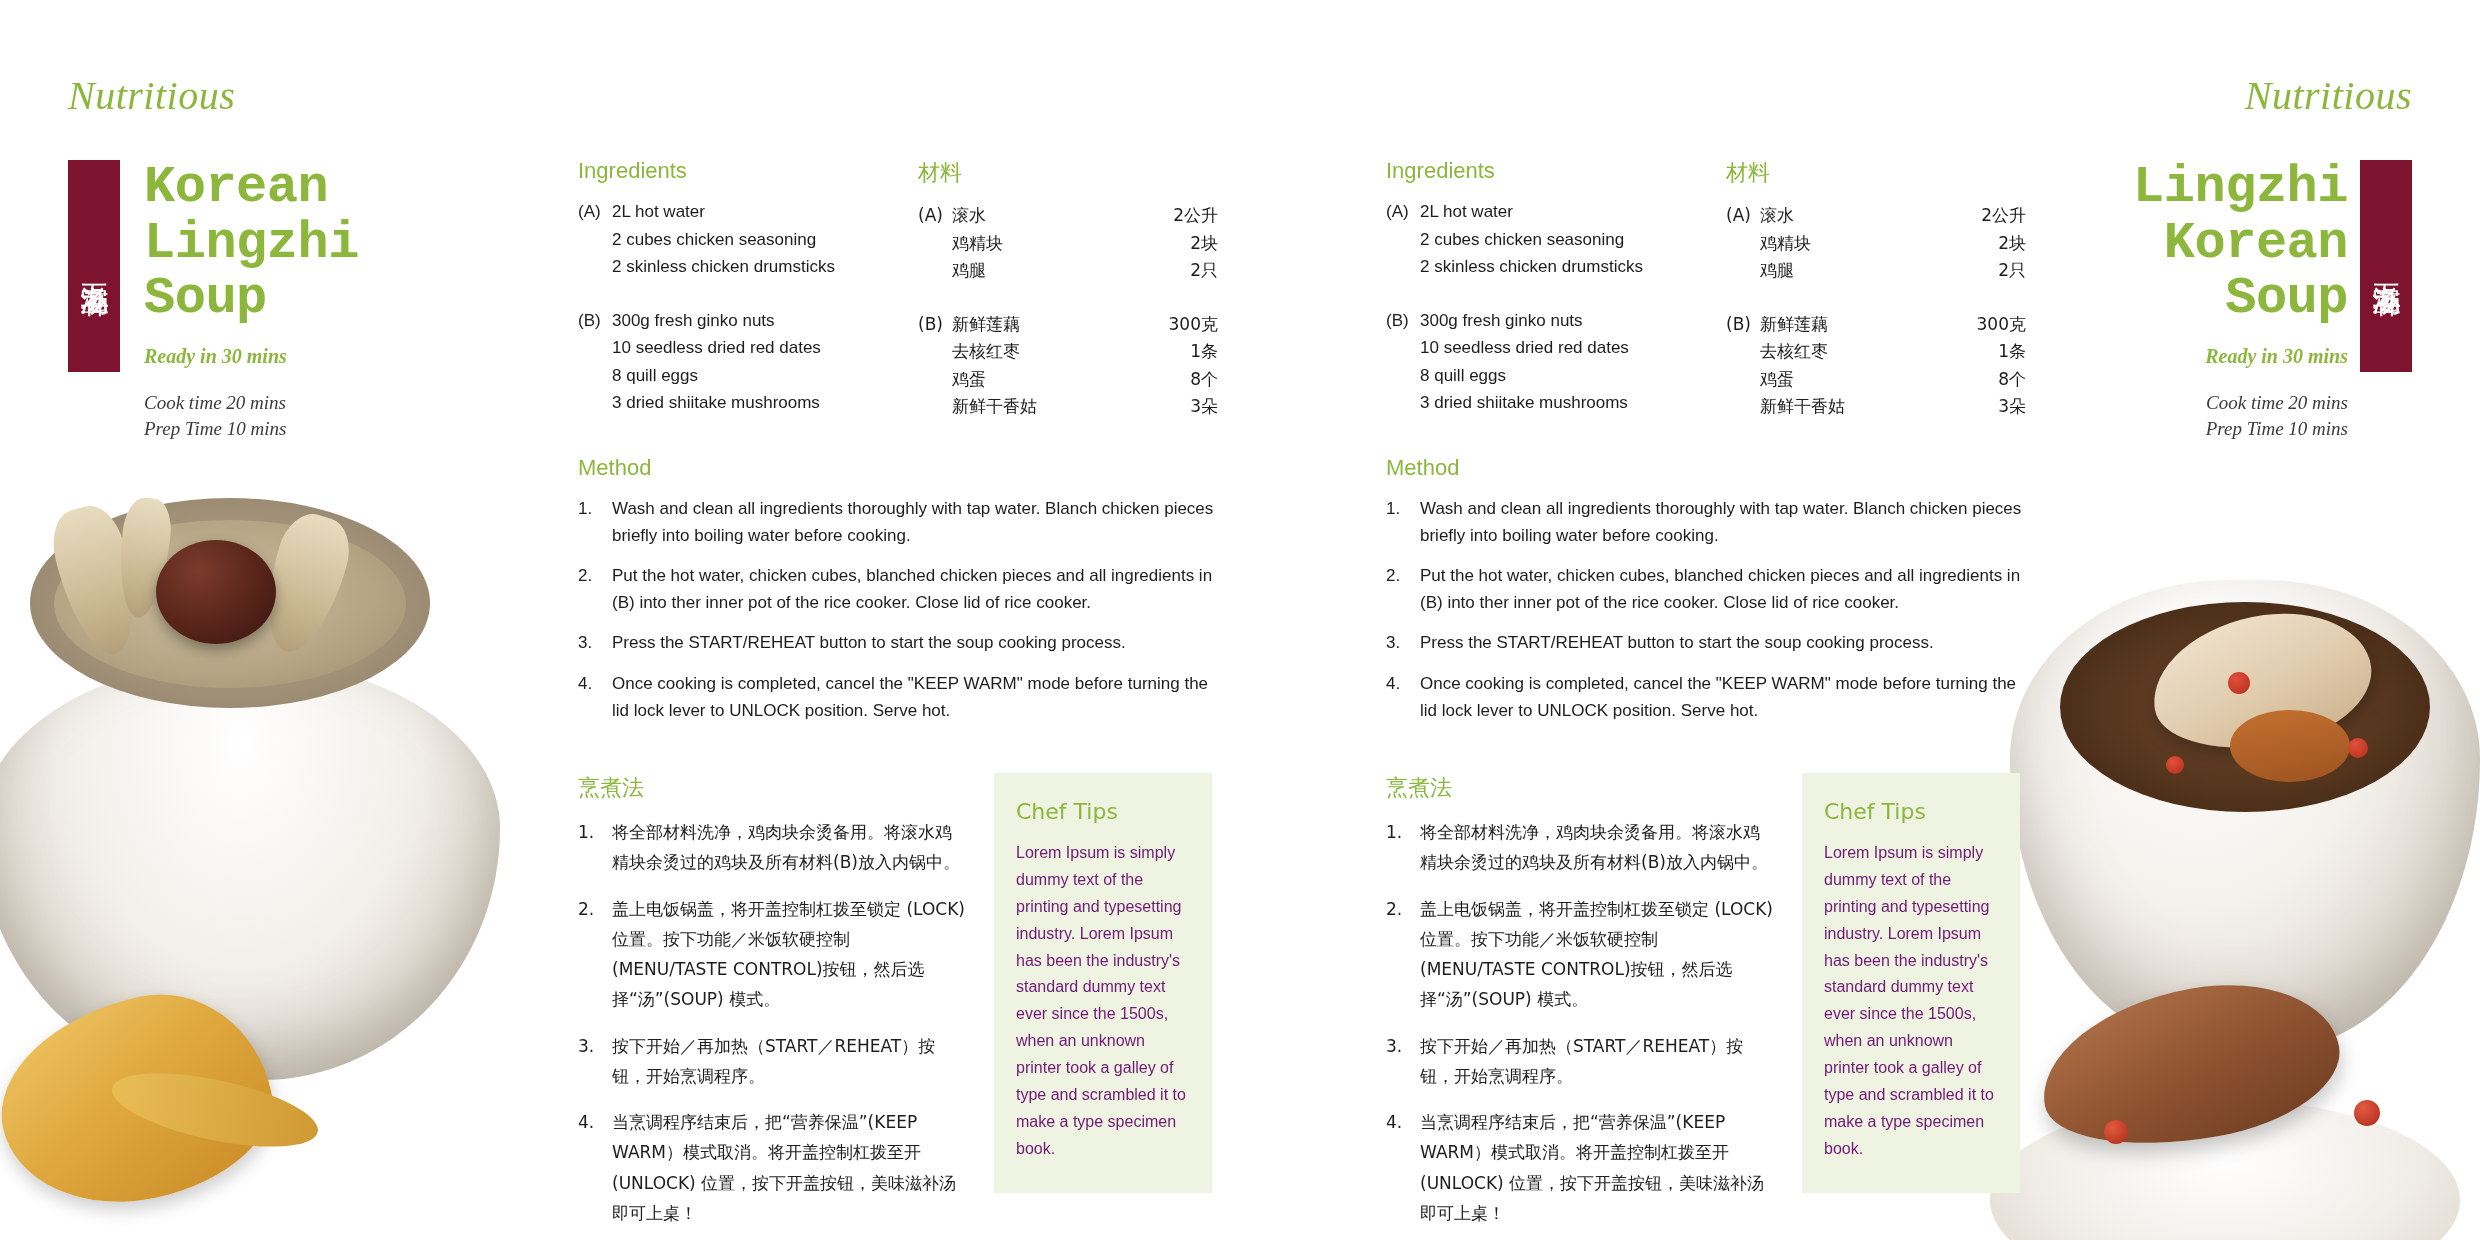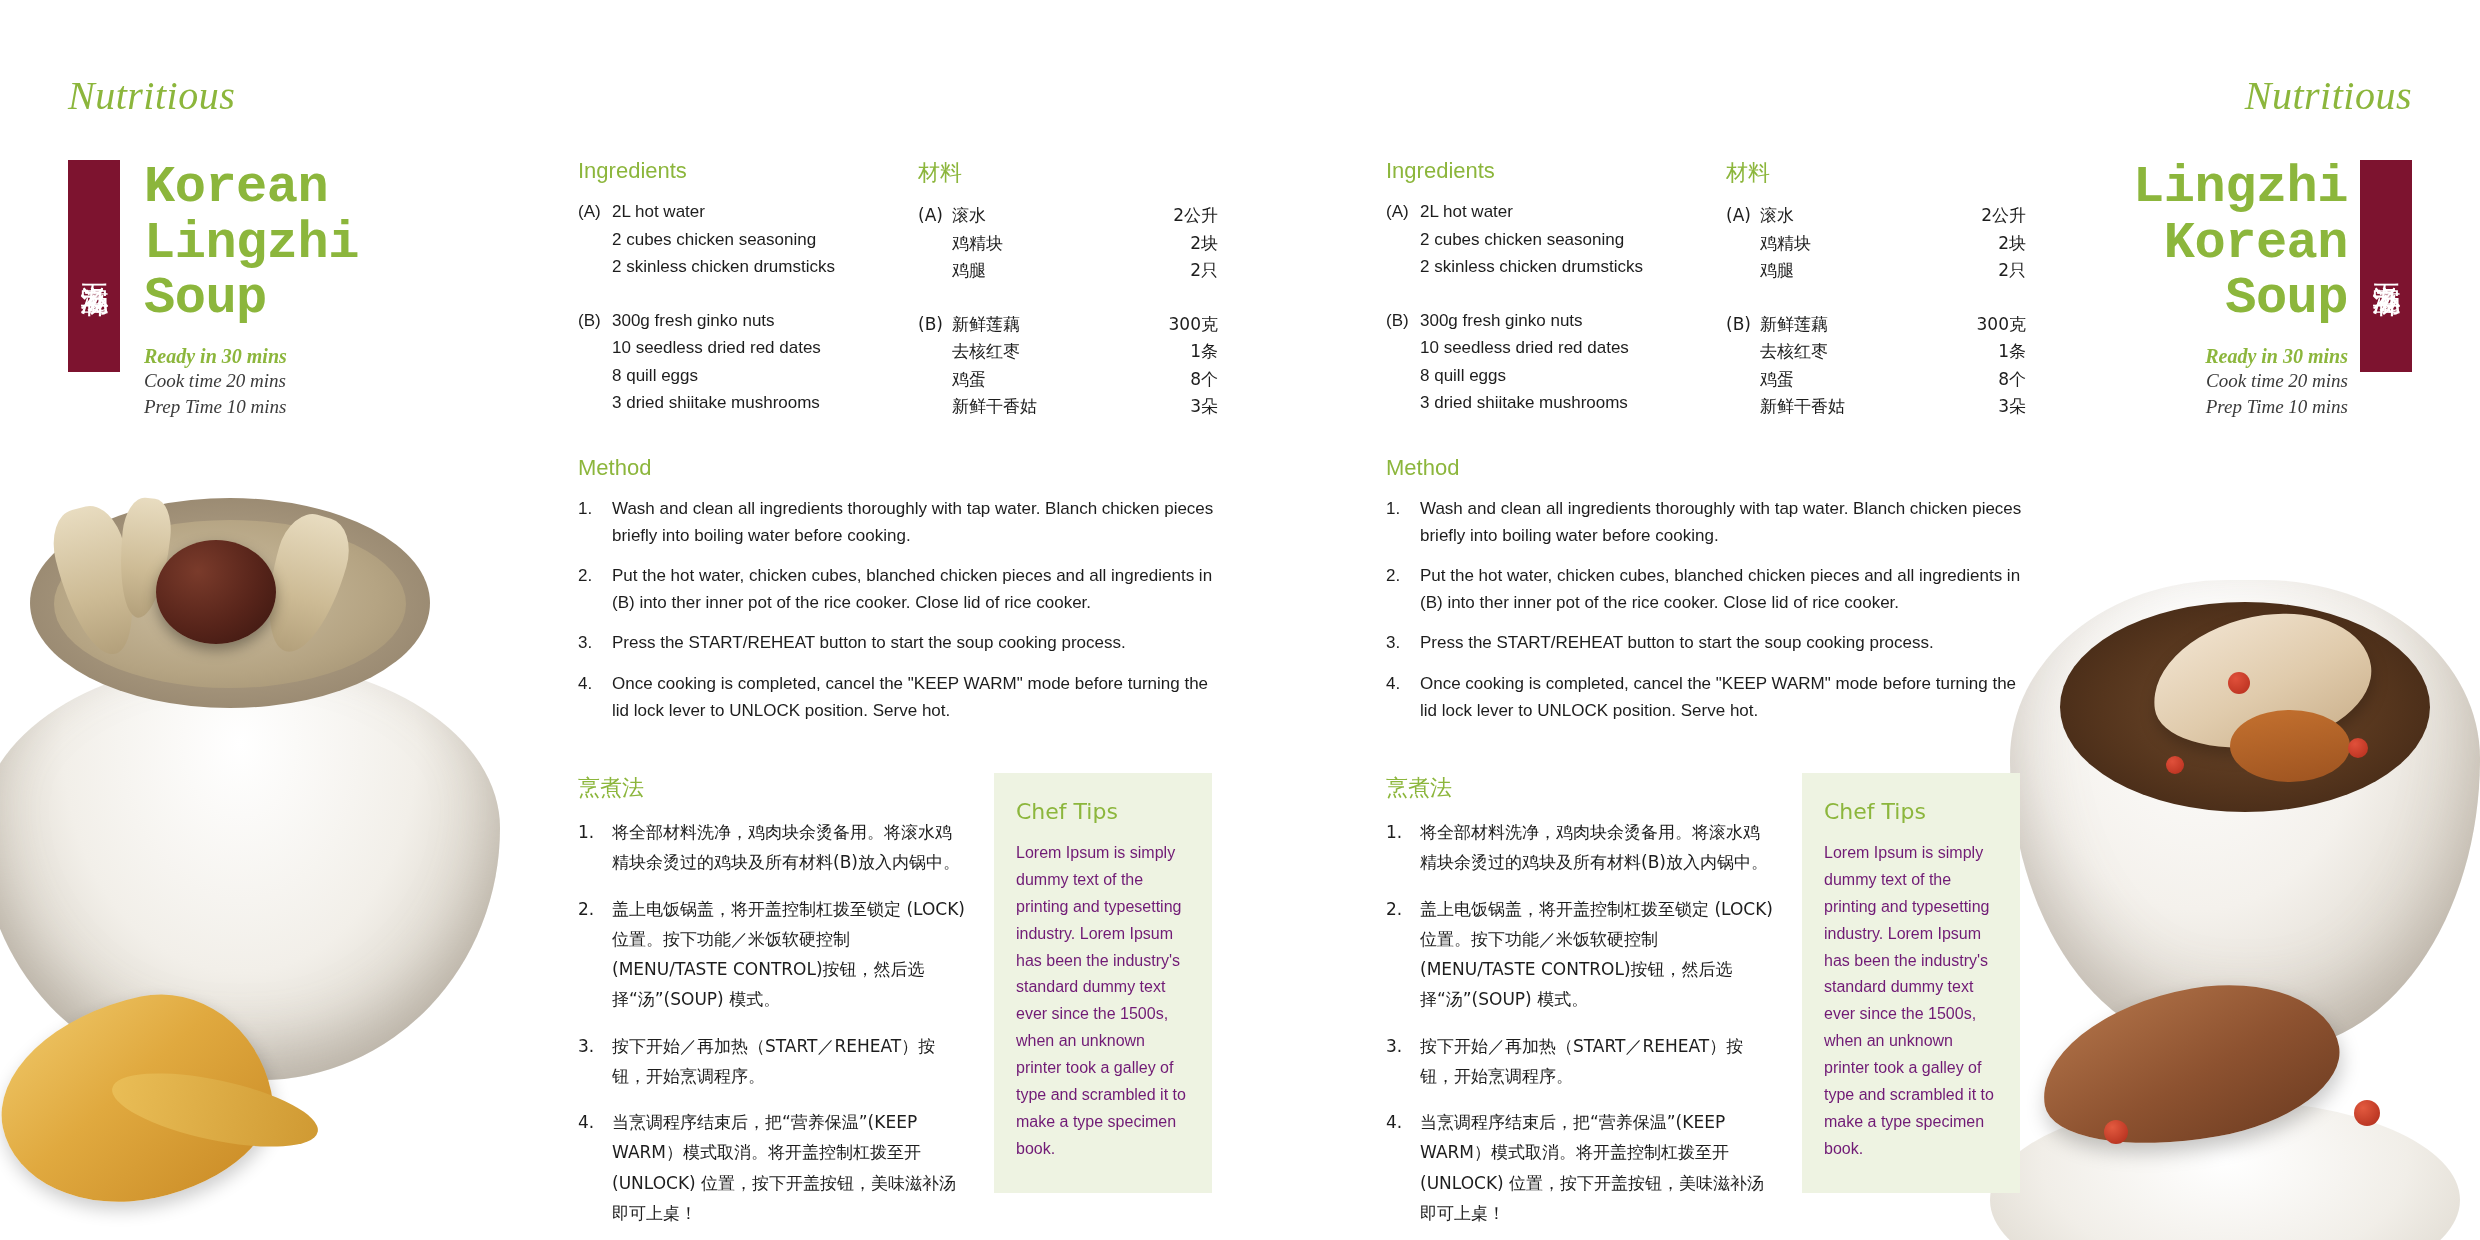--- a/index.html
+++ b/index.html
@@ -67,21 +67,21 @@
 
   .ready {
     margin-top: 18px;
     font-family: "Liberation Serif", serif;
     font-style: italic;
     font-weight: bold;
     font-size: 20px;
     color: #8cb63c;
   }
   .times {
-    margin-top: 0;
+    margin-top: 22px;
     font-family: "Liberation Serif", serif;
     font-style: italic;
     font-size: 19px;
     line-height: 1.35;
     color: #3b3b3b;
   }
 
   
   .col { position: absolute; top: 158px; }
   .col.c1 { left: 578px; width: 640px; }

